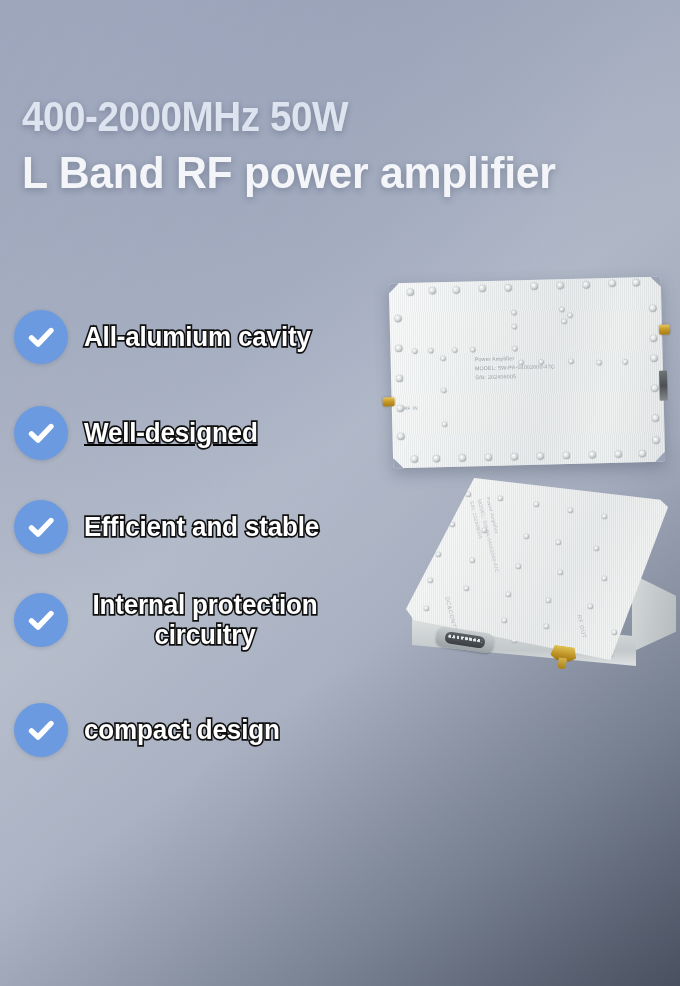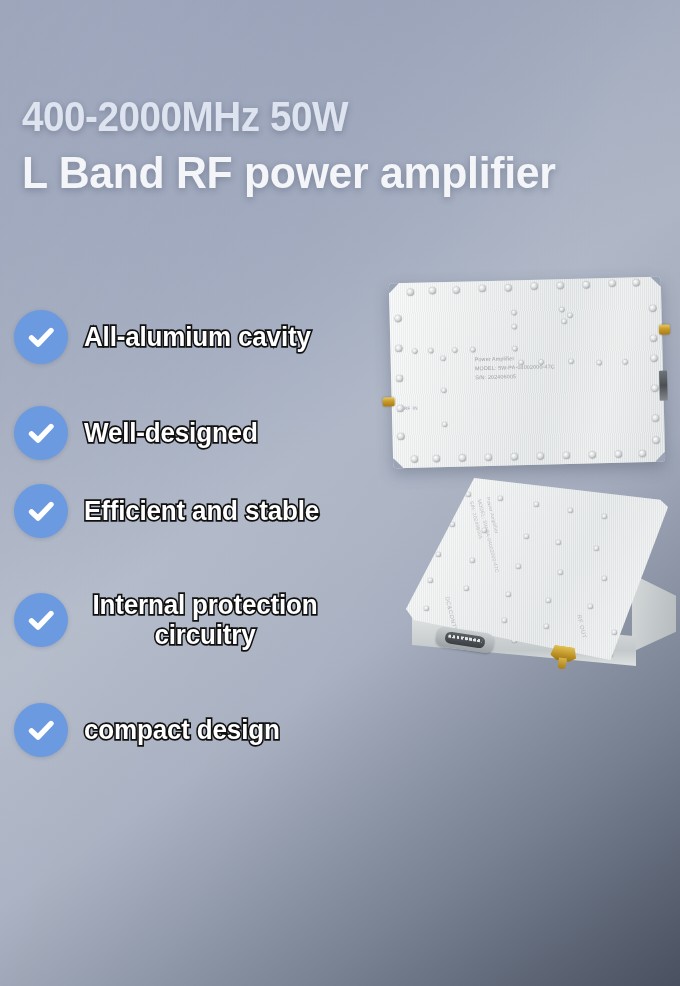--- a/index.html
+++ b/index.html
@@ -291,30 +291,30 @@
 
     <div class="feature" style="top:10px;">
       <span class="check-circle">
         <svg width="34" height="34" viewBox="0 0 34 34">
             <path d="M7.5 17.8 L14 24.2 L27 10.5" fill="none" stroke="#ffffff" stroke-width="5.4" stroke-linecap="round" stroke-linejoin="round"></path>
           </svg>
       </span>
       <span class="feature-label">All-alumium cavity</span>
     </div>
 
-    <div class="feature" style="top:106px;">
+    <div class="feature" style="top:106px;text-decoration:underline;">
       <span class="check-circle">
         <svg width="34" height="34" viewBox="0 0 34 34">
             <path d="M7.5 17.8 L14 24.2 L27 10.5" fill="none" stroke="#ffffff" stroke-width="5.4" stroke-linecap="round" stroke-linejoin="round"></path>
           </svg>
       </span>
       <span class="feature-label">Well-designed</span>
     </div>
 
-    <div class="feature" style="top:184px;">
+    <div class="feature" style="top:200px;">
       <span class="check-circle">
         <svg width="34" height="34" viewBox="0 0 34 34">
             <path d="M7.5 17.8 L14 24.2 L27 10.5" fill="none" stroke="#ffffff" stroke-width="5.4" stroke-linecap="round" stroke-linejoin="round"></path>
           </svg>
       </span>
       <span class="feature-label">Efficient and stable</span>
     </div>
 
     <div class="feature" style="top:290px;">
       <span class="check-circle">

